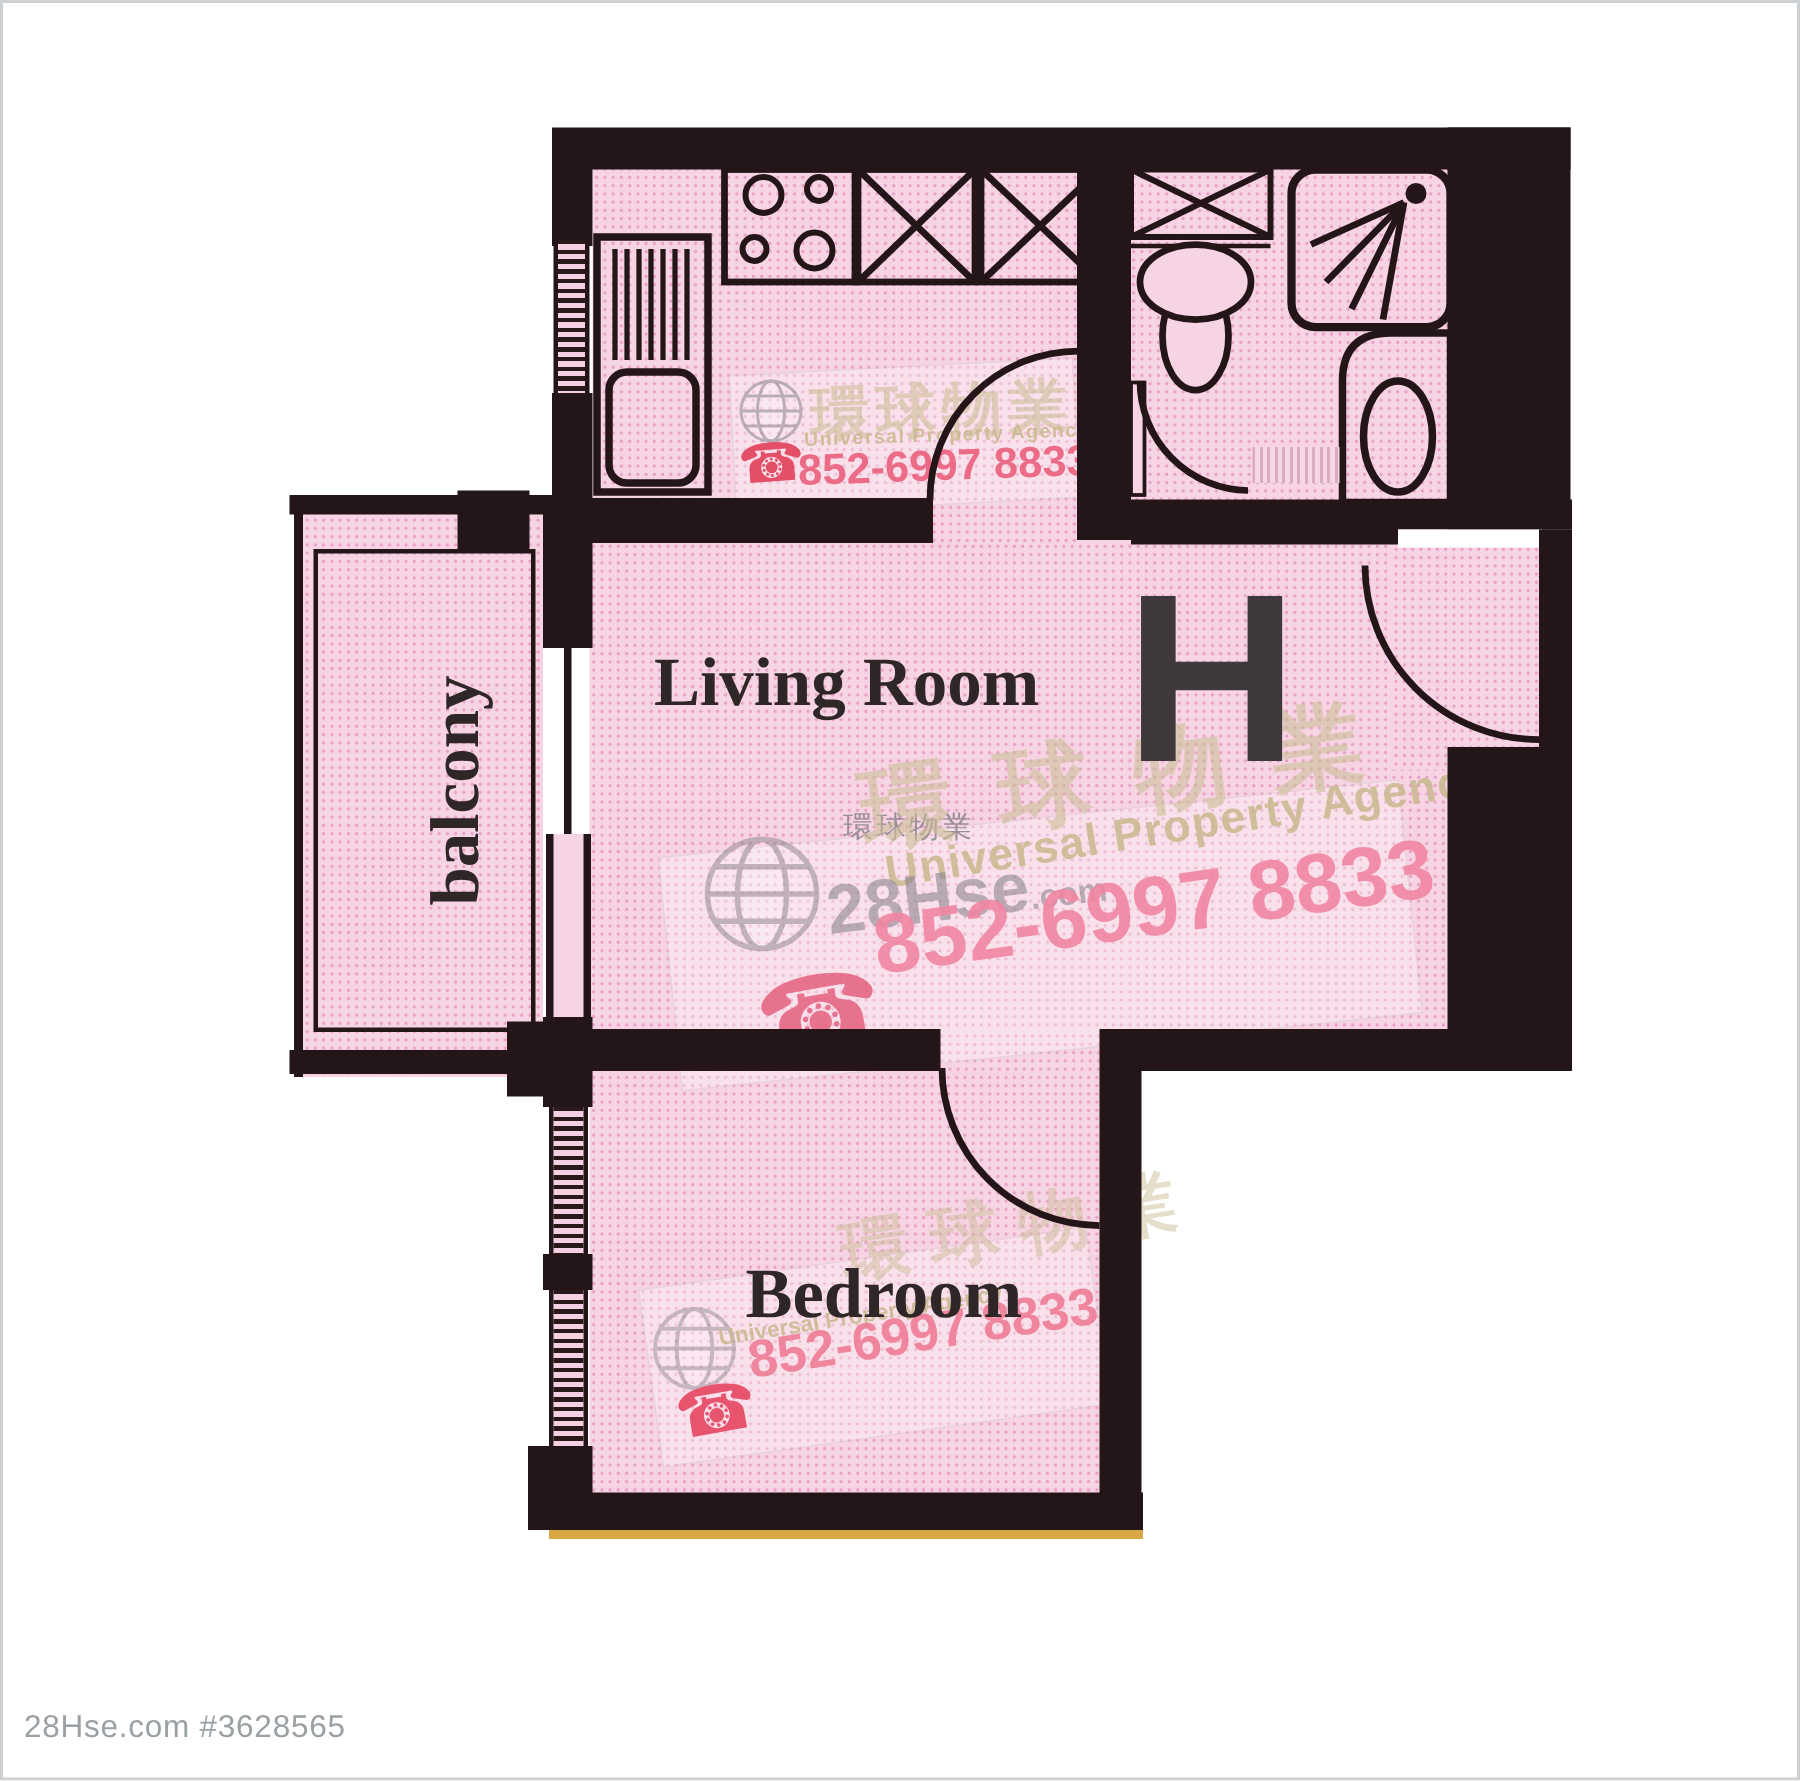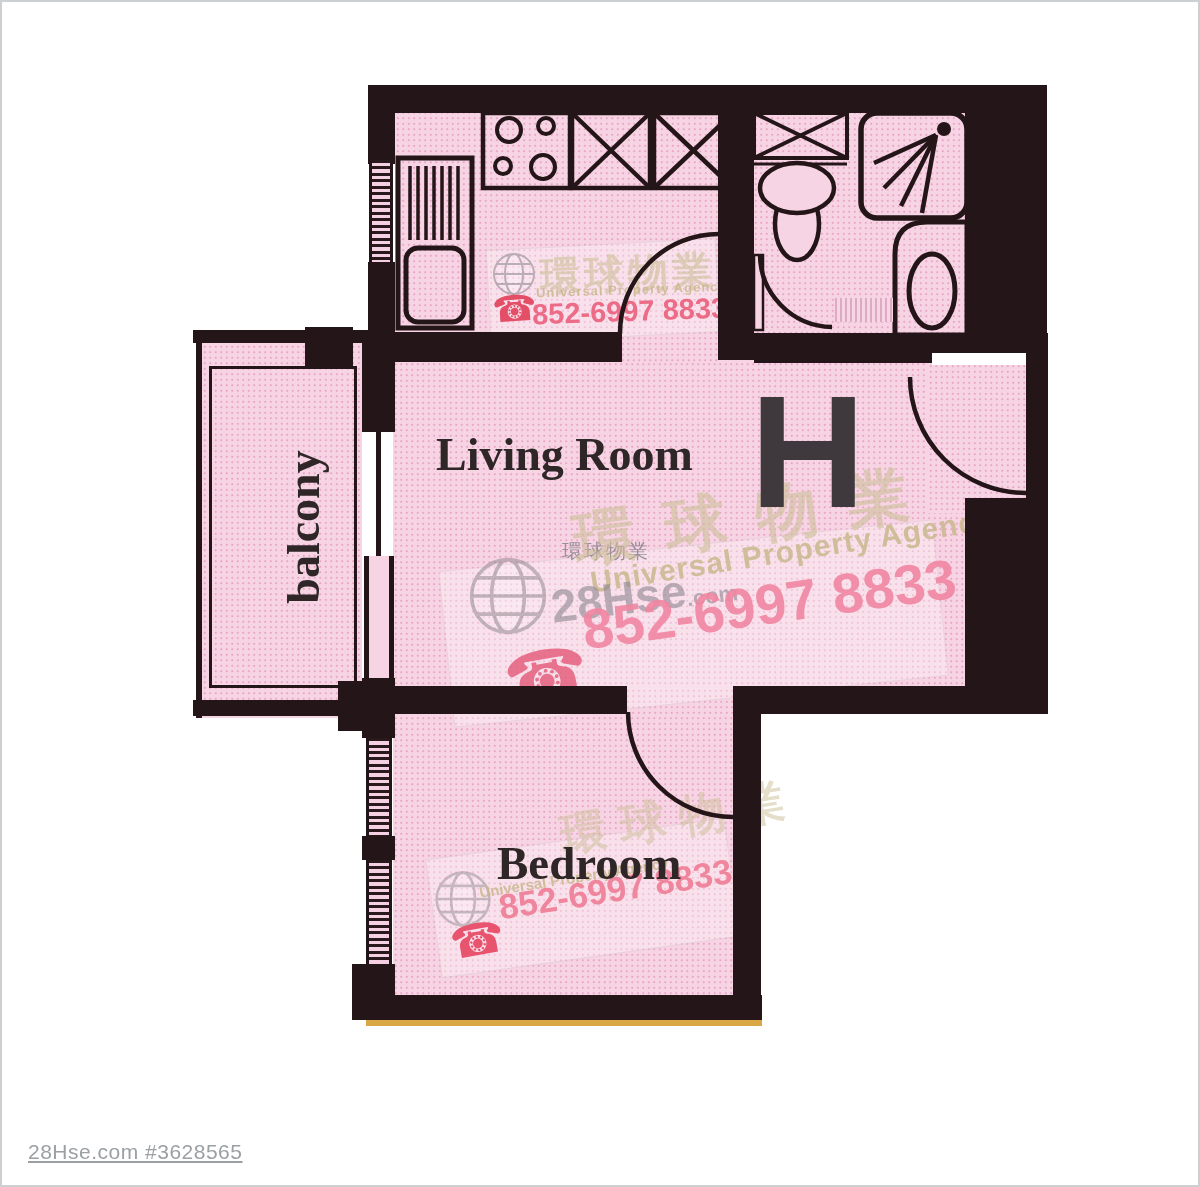--- a/index.html
+++ b/index.html
@@ -208,14 +208,14 @@
     <g stroke="#241518" stroke-width="4.5" fill="none">
       <path d="M 620 333 A 99 99 0 0 1 719 234"></path>
       <path d="M 760 254 A 73 73 0 0 0 832 327"></path>
       <path d="M 628 712 A 105 105 0 0 0 733 817"></path>
       <path d="M 910 377 A 116 116 0 0 0 1026 493"></path>
     </g>
   </svg>
 
 </div>
 
-<div class="footer" style="left:28px;top:1140px;text-decoration:underline;">28Hse.com #3628565</div>
+<div class="footer" style="left:16px;top:1140px;">28Hse.com #3628565</div>
 <div class="frame"></div>
 
 </body></html>

